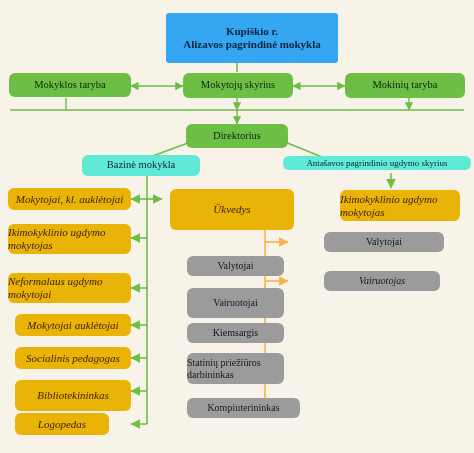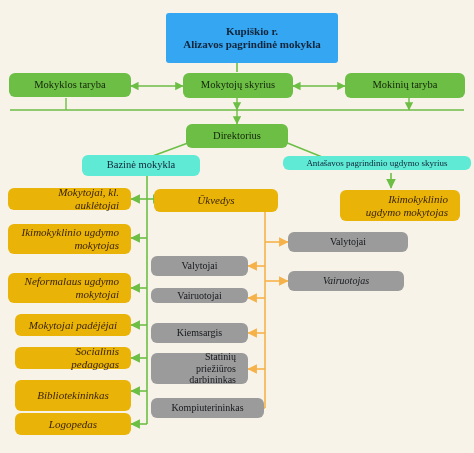--- a/index.html
+++ b/index.html
@@ -17,25 +17,25 @@
     position:absolute;left:0;top:0;
     width:474px;height:453px;
     pointer-events:none;
   }
   .node{
     position:absolute;
     box-sizing:border-box;
     display:flex;
     align-items:center;
     justify-content:center;
-    text-align:right;
+    text-align:left;
     border-radius:6px;
     line-height:1.15;
     color:#1b1b1b;
-    padding:2px 12px;
+    padding:2px 0;
     z-index:3;
   }
   .node-title{
     background:#35a6f2;
     border-radius:3px;
     font-weight:bold;
     font-size:11px;
     color:#10243a;
   }
   .node-green{
@@ -51,20 +51,21 @@
   .node-orange{
     background:#eab308;
     font-size:11px;
     color:#3a2406;
     font-style:italic;
   }
   .node-gray{
     background:#9b9b9b;
     font-size:10px;
     color:#16181c;
+    margin-left:36px;
   }
   .line-green{stroke:#6cbe45;}
 </style>
 </head>
 <body>
 
 <div id="chart">
 
   <svg id="svg-layer" viewBox="0 0 474 453">
     <defs>
@@ -158,40 +159,40 @@
   <div class="node node-orange" style="left:8px;top:188px;width:123px;height:22px;">
     <span>Mokytojai, kl. auklėtojai</span>
   </div>
   <div class="node node-orange" style="left:8px;top:224px;width:123px;height:30px;">
     <span>Ikimokyklinio ugdymo mokytojas</span>
   </div>
   <div class="node node-orange" style="left:8px;top:273px;width:123px;height:30px;">
     <span>Neformalaus ugdymo mokytojai</span>
   </div>
   <div class="node node-orange" style="left:15px;top:314px;width:116px;height:22px;">
-    <span>Mokytojai padėjėjai</span>
+    <span>Mokytojai auklėtojai</span>
   </div>
   <div class="node node-orange" style="left:15px;top:347px;width:116px;height:22px;">
     <span>Socialinis pedagogas</span>
   </div>
   <div class="node node-orange" style="left:15px;top:380px;width:116px;height:31px;">
     <span>Bibliotekininkas</span>
   </div>
-  <div class="node node-orange" style="left:15px;top:413px;width:116px;height:22px;">
+  <div class="node node-orange" style="left:15px;top:413px;width:94px;height:22px;">
     <span>Logopedas</span>
   </div>
 
-  <div class="node node-orange" style="left:154px;top:189px;width:124px;height:23px;">
+  <div class="node node-orange" style="left:170px;top:189px;width:124px;height:41px;">
     <span>Ūkvedys</span>
   </div>
 
   <div class="node node-gray" style="left:151px;top:256px;width:97px;height:20px;">
     <span>Valytojai</span>
   </div>
-  <div class="node node-gray" style="left:151px;top:288px;width:97px;height:15px;">
+  <div class="node node-gray" style="left:151px;top:288px;width:97px;height:30px;">
     <span>Vairuotojai</span>
   </div>
   <div class="node node-gray" style="left:151px;top:323px;width:97px;height:20px;">
     <span>Kiemsargis</span>
   </div>
   <div class="node node-gray" style="left:151px;top:353px;width:97px;height:31px;">
     <span>Statinių priežiūros darbininkas</span>
   </div>
   <div class="node node-gray" style="left:151px;top:398px;width:113px;height:20px;">
     <span>Kompiuterininkas</span>

